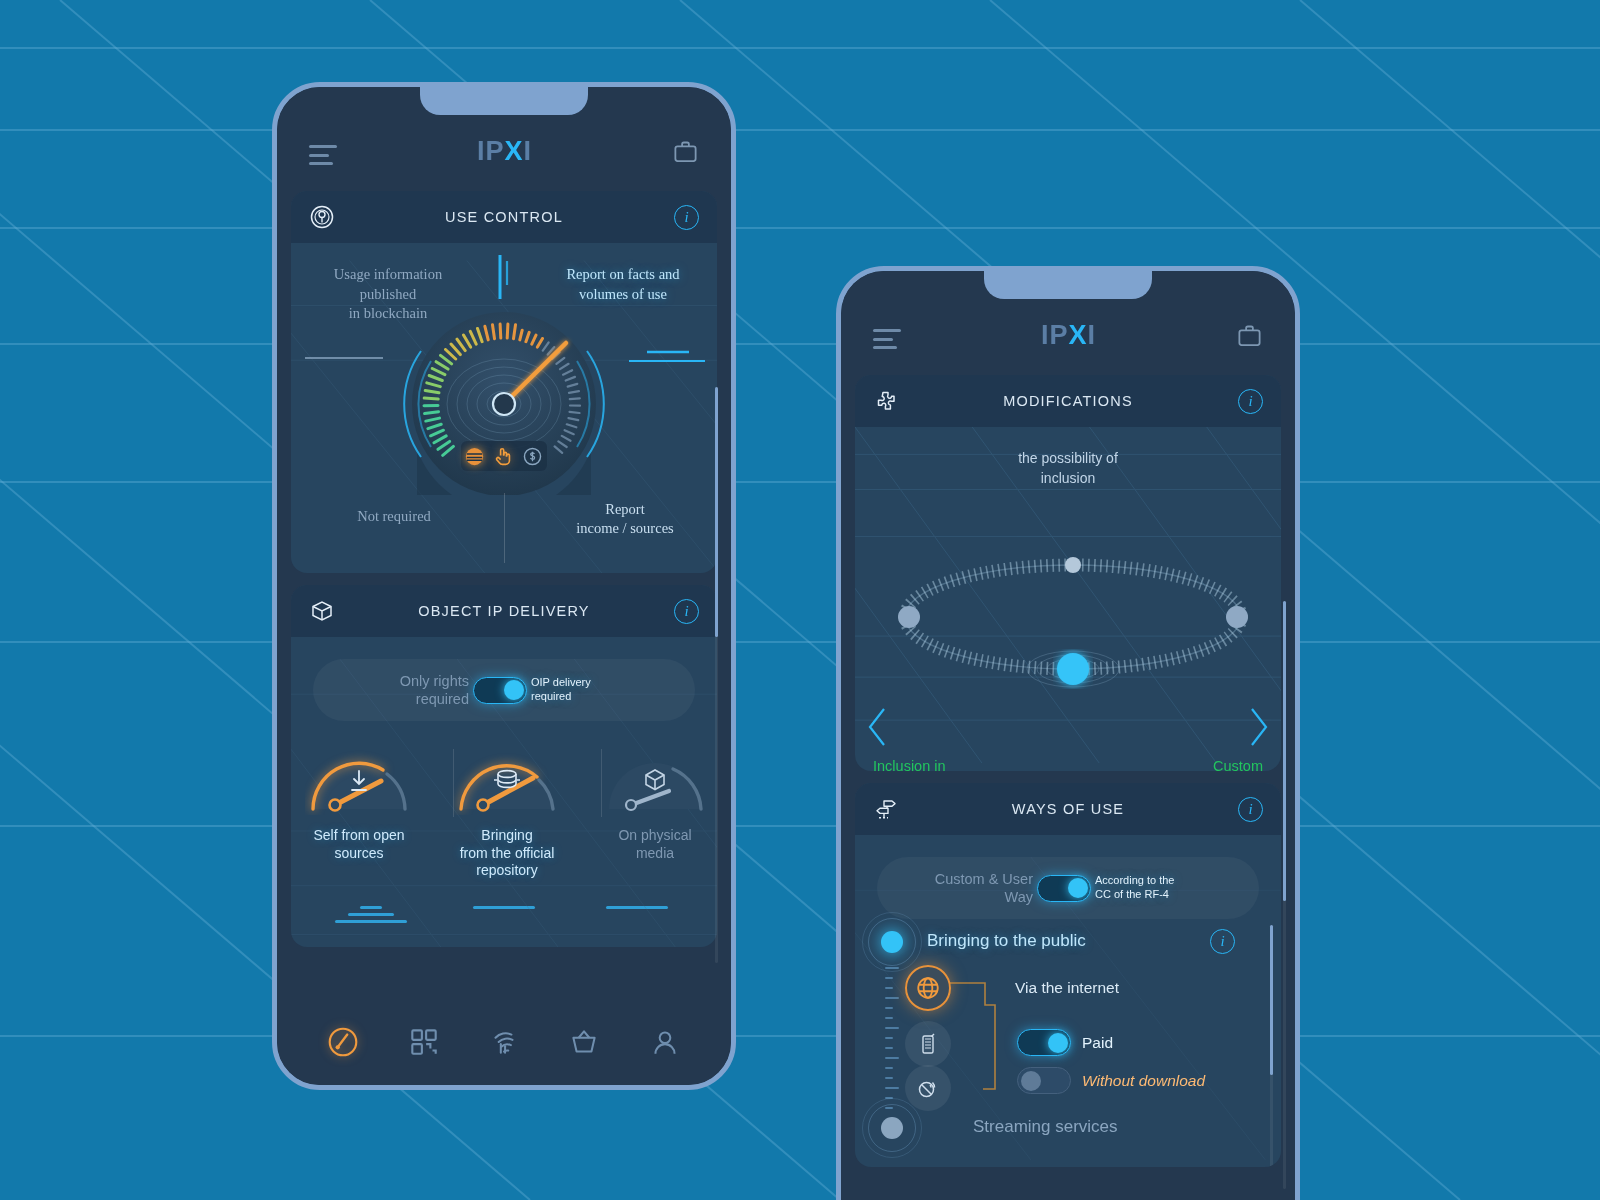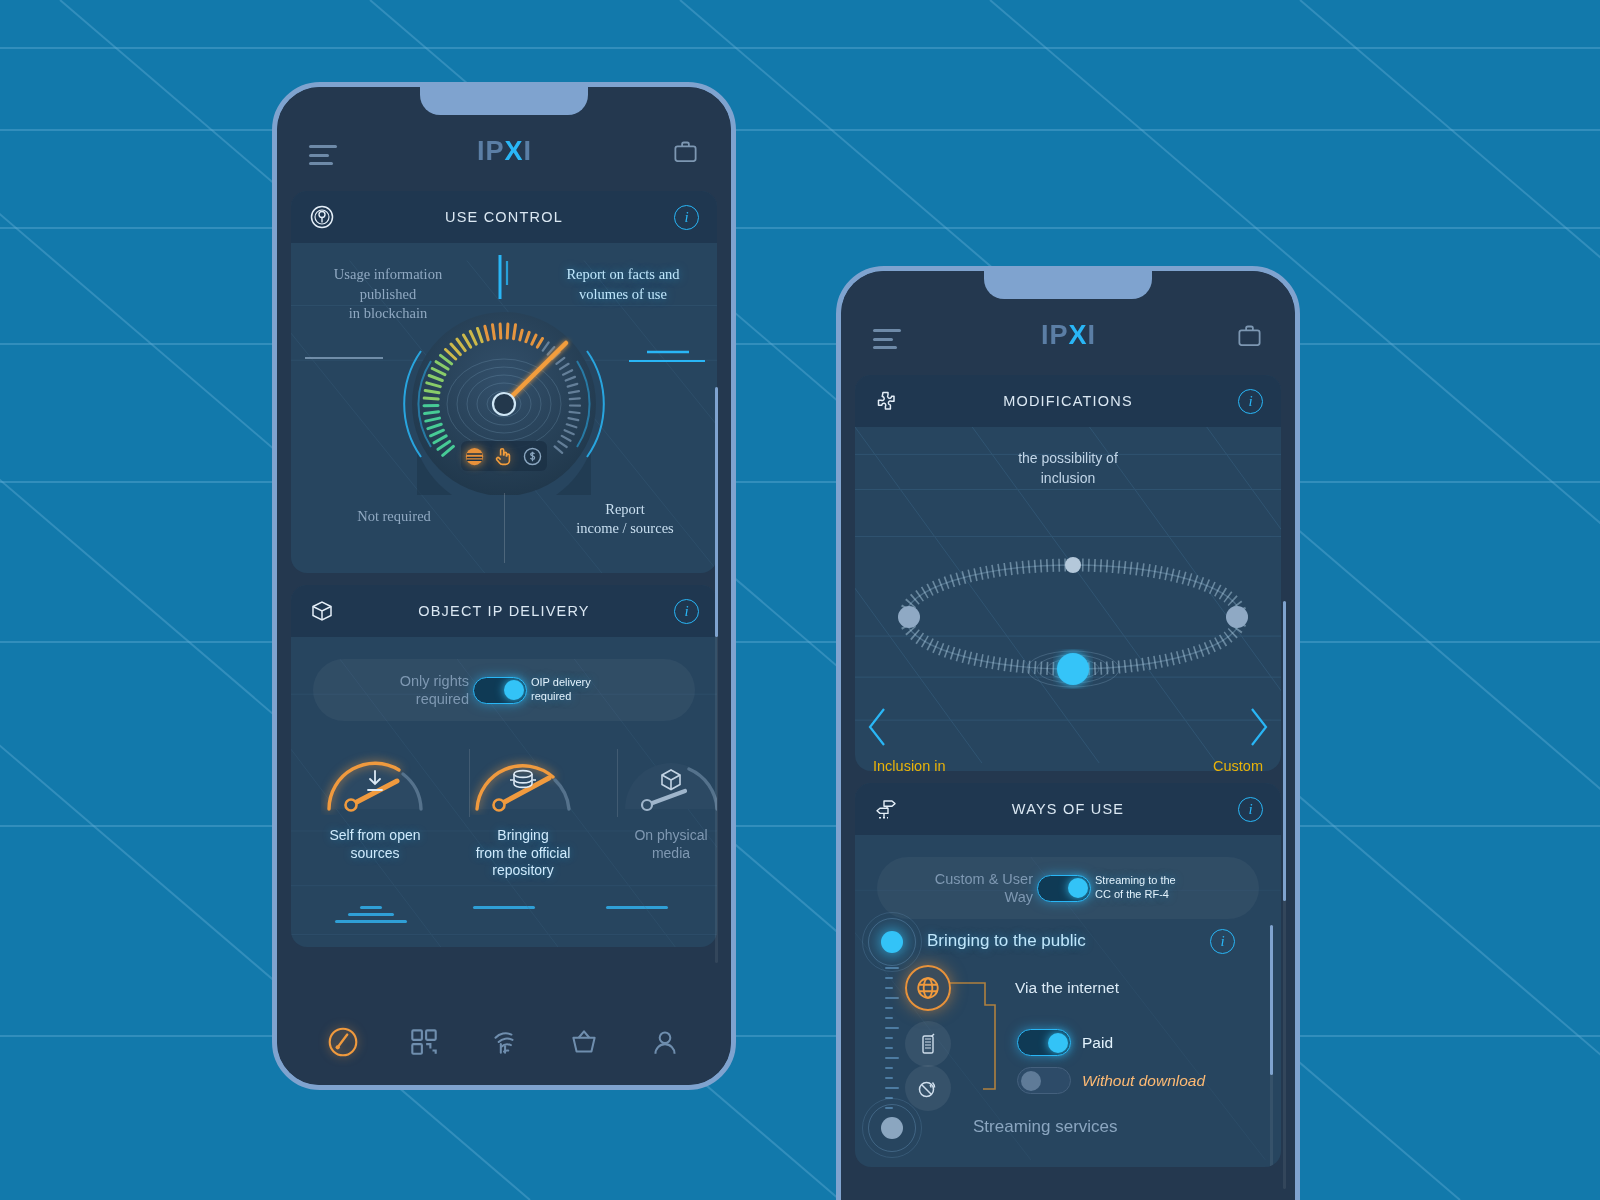--- a/index.html
+++ b/index.html
@@ -96,21 +96,21 @@
     width:54px; height:27px; border-radius:14px; position:relative; flex:none; cursor:pointer;
     background:#0f3a55; border:1.6px solid #29b6f6;
     box-shadow:0 0 12px rgba(41,182,246,.55);
   }
   .tgl i { position:absolute; top:2.5px; right:2.5px; width:20px; height:20px;
            border-radius:50%; background:#33c3f7; box-shadow:0 0 10px rgba(51,195,247,.9); }
   .tgl.off { background:#2d4b68; border-color:#44607d; box-shadow:none; }
   .tgl.off i { left:2.5px; right:auto; background:#5f7b98; box-shadow:none; }
 
   
-  .minis { display:flex; padding:22px 14px 0 30px; position:relative;gap:40px; }
+  .minis { display:flex; padding:22px 14px 0 14px; position:relative;gap:40px; }
   .mini { flex:1; text-align:center; position:relative; cursor:pointer; }
   .mini + .mini::before { content:""; position:absolute; left:0; top:6px;
     width:1px; height:68px; background:rgba(255,255,255,.12); }
   .mini-cap { margin-top:8px; font-size:14px; line-height:1.25; }
   .mini-cap.on { color:#cfeafc; text-shadow:0 0 8px rgba(41,182,246,.45); }
   .mini-cap.off { color:#7f98b2; }
   .stacks { display:flex; padding:26px 14px 24px 14px; }
   .stk { flex:1; display:flex; flex-direction:column; align-items:center; gap:4px; }
   .stk b { display:block; height:3px; border-radius:2px; background:#2f9fd6; }
 
@@ -121,21 +121,21 @@
     padding:0 26px;
   }
   .nav-ic { width:34px; height:34px; cursor:pointer; }
 
   
   .mod-body { height:344px; }
   .mod-top { position:absolute; left:0; right:0; top:22px; text-align:center;
              color:#c2d6e8; font-size:14px; line-height:1.4; }
   .arrow-l, .arrow-r { position:absolute; top:278px; width:26px; height:44px; cursor:pointer; }
   .arrow-l { left:10px; } .arrow-r { right:10px; }
-  .orb-side { position:absolute; top:330px; font-size:14.5px; color:#eab308; line-height:1.3; }
+  .orb-side { position:absolute; top:330px; font-size:14.5px; color:#22c55e; line-height:1.3; }
   .orb-side.l { left:18px; text-align:left; }
   .orb-side.r { right:18px; text-align:right; }
 
   
   .wlist { position:relative; padding:14px 0 0 0; }
   .ruler { position:absolute; left:26px; top:14px; width:22px; bottom:0; }
   .ruler b { position:absolute; left:4px; height:2px; background:#4d7ba1; border-radius:1px; }
   .node {
     position:absolute; left:18px; width:38px; height:38px; border-radius:50%;
     display:flex; align-items:center; justify-content:center;
@@ -629,21 +629,21 @@
 
         <div class="seg">
           <div class="seg-l">
             <div>Custom &amp; User</div>
             <div>Way</div>
           </div>
           <div class="tgl">
               <i></i>
             </div>
           <div class="seg-r">
-            <div>Streaming to the</div>
+            <div>According to the</div>
             <div>CC of the RF-4</div>
           </div>
         </div>
 
         <div class="wlist" style="height:210px;">
           <div class="ruler">
             <b style="top:34px;  width:14px"></b>
               <b style="top:44px; width:8px"></b>
             <b style="top:54px;  width:8px"></b>
               <b style="top:64px; width:14px"></b>

